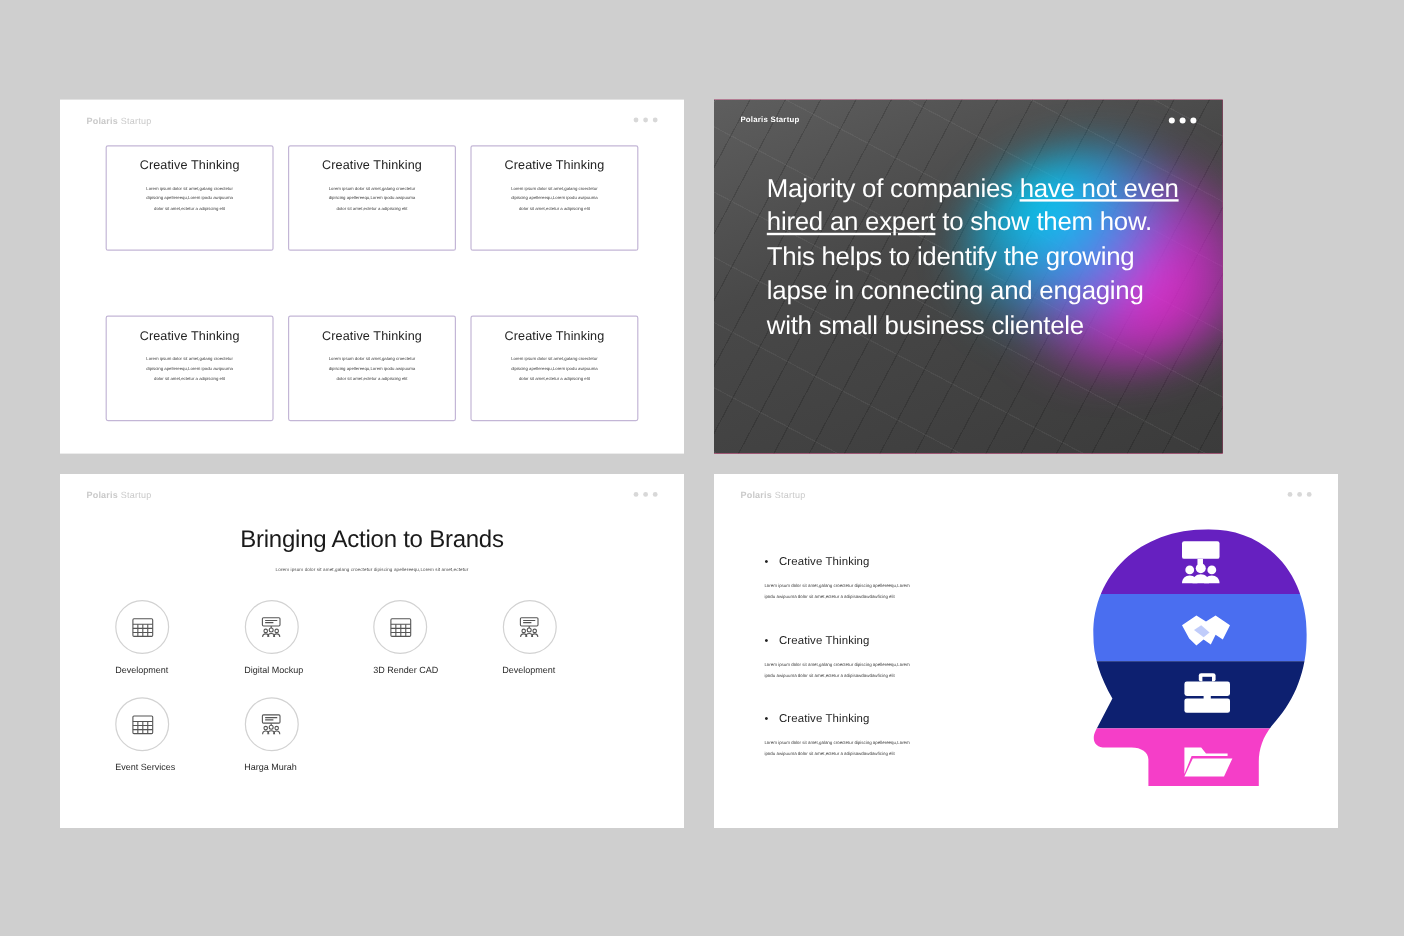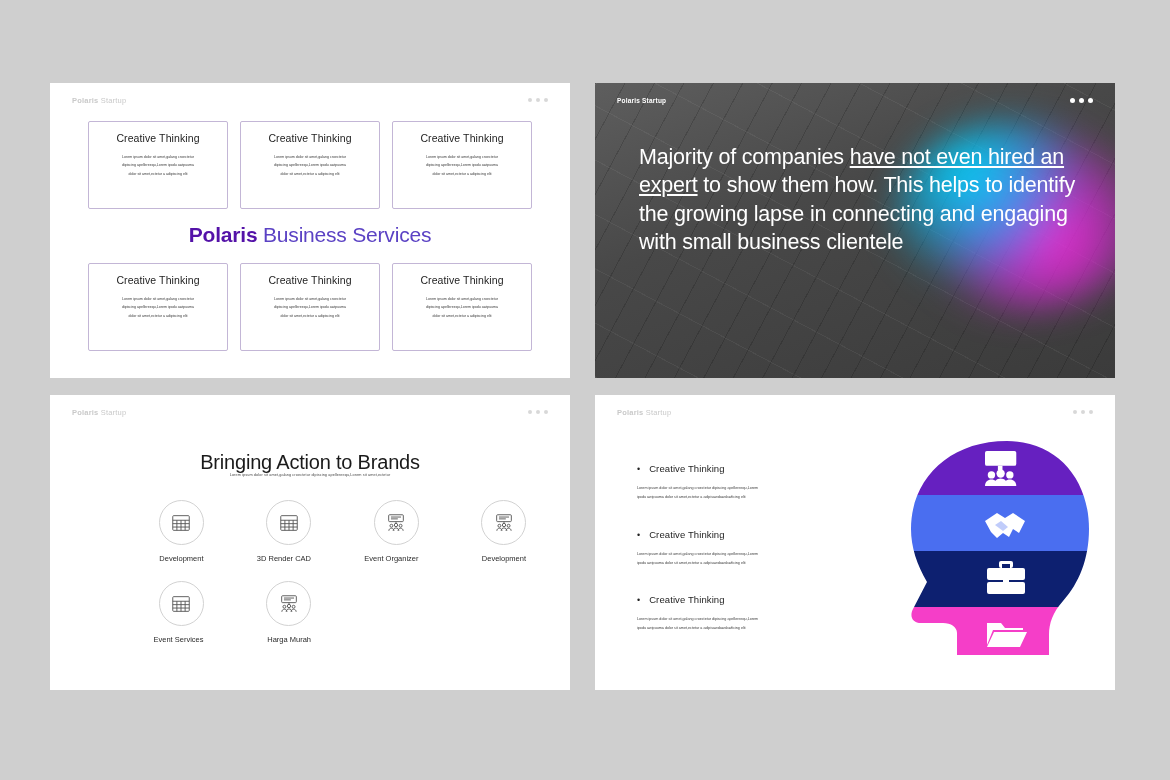--- a/index.html
+++ b/index.html
@@ -6,21 +6,21 @@
   html, body {
     width: 1170px; height: 780px;
     background: #cfcfcf;
     font-family: "Liberation Sans", sans-serif;
     overflow: hidden;
   }
   .stage { position: relative; width: 1170px; height: 780px; }
 
   .slide { position: absolute; background: #ffffff; overflow: hidden; }
   #slide1 { left: 50px;  top: 83px;  width: 520px; height: 295px; }
-  #slide2 { left: 595px; top: 83px;  width: 520px; height: 295px; background: #be185d; }
+  #slide2 { left: 595px; top: 83px;  width: 424px; height: 295px; background: #be185d; }
   #slide3 { left: 50px;  top: 395px; width: 520px; height: 295px; }
   #slide4 { left: 595px; top: 395px; width: 520px; height: 295px; }
 
   
   .slide-head {
     position: absolute; left: 0; top: 0; width: 100%;
     height: 34px; display: flex; align-items: center;
     justify-content: space-between; padding: 0 22px;
     z-index: 6;
   }
@@ -75,32 +75,32 @@
   }
   .s2-text {
     position: absolute; left: 44px; top: 60px; right: 26px;
     z-index: 4; color: #fff; font-size: 21.5px; line-height: 1.32;
     letter-spacing: -0.2px; font-weight: 400;
   }
   .s2-text u { text-decoration: underline; text-underline-offset: 2px; }
 
   
   .s3-title {
-    position: absolute; left: 0; right: 0; top: 56px;
+    position: absolute; left: 0; right: 0; top: 44px;
     text-align: center; font-size: 20px; color: #1a1a1a; letter-spacing: -0.2px;
   }
   .s3-sub {
     position: absolute; left: 0; right: 0; top: 78px;
     text-align: center; font-size: 3.8px; color: #4a4a4a; letter-spacing: .1px;
   }
   .icon-grid {
     position: absolute; left: 46px; top: 105px; width: 430px;
     display: grid; grid-template-columns: repeat(4, 1fr); row-gap: 18px;
   }
-  .icon-cell { display: flex; flex-direction: column; align-items: flex-end; }
+  .icon-cell { display: flex; flex-direction: column; align-items: flex-start; }
   .icon-circle {
     width: 45px; height: 45px; border-radius: 50%;
     border: 1px solid #d2d2d2; display: flex; align-items: center; justify-content: center;
   }
   .icon-circle svg { width: 22px; height: 22px; }
   .icon-label { margin-top: 9px; font-size: 7.5px; color: #2b2b2b; white-space: nowrap; }
 
   
   .bullets { position: absolute; left: 42px; top: 68px; width: 200px; }
   .bullet-block { margin-bottom: 26px; }
@@ -147,23 +147,20 @@
       <div class="card">
         <div class="card-title">Creative Thinking</div>
         <div class="card-body">
           <div>Lorem ipsum dolor sit amet,galang croectetur</div>
           <div>dipiscing apellereequ,Lorem ipodu awipuuma</div>
           <div>dolor sit amet,ectetur a adipiscing elit</div>
         </div>
       </div>
     </div>
 
-    <div class="headline-center">
-      <span class="hl-a">Polaris</span><span class="hl-b"> Business Services</span>
-    </div>
 
     <div class="card-row bottom">
       <div class="card">
         <div class="card-title">Creative Thinking</div>
         <div class="card-body">
           <div>Lorem ipsum dolor sit amet,galang croectetur</div>
           <div>dipiscing apellereequ,Lorem ipodu awipuuma</div>
           <div>dolor sit amet,ectetur a adipiscing elit</div>
         </div>
       </div>
@@ -219,51 +216,51 @@
               <rect x="3" y="4" width="18" height="16" rx="1"></rect>
               <line x1="3" y1="9" x2="21" y2="9"></line>
               <line x1="7.5" y1="9" x2="7.5" y2="20"></line>
               <line x1="12" y1="9" x2="12" y2="20"></line>
               <line x1="16.5" y1="9" x2="16.5" y2="20"></line>
               <line x1="3" y1="12.7" x2="21" y2="12.7"></line>
               <line x1="3" y1="16.4" x2="21" y2="16.4"></line>
             </svg>
         </div>
         <div class="icon-label">Development</div>
-      </div>
-      <div class="icon-cell">
-        <div class="icon-circle">
-          <svg viewBox="0 0 24 24" fill="none" stroke="#555" stroke-width="1">
-              <rect x="3" y="4" width="18" height="16" rx="1"></rect>
-              <line x1="3" y1="9" x2="21" y2="9"></line>
-              <line x1="7.5" y1="9" x2="7.5" y2="20"></line>
-              <line x1="12" y1="9" x2="12" y2="20"></line>
-              <line x1="16.5" y1="9" x2="16.5" y2="20"></line>
-              <line x1="3" y1="12.7" x2="21" y2="12.7"></line>
-              <line x1="3" y1="16.4" x2="21" y2="16.4"></line>
-            </svg>
-        </div>
-        <div class="icon-label">3D Render CAD</div>
       </div>
       <div class="icon-cell">
         <div class="icon-circle">
           <svg viewBox="0 0 24 24" fill="none" stroke="#555" stroke-width="1">
               <rect x="4" y="3" width="16" height="7.5" rx="1"></rect>
               <line x1="6.5" y1="5.5" x2="17.5" y2="5.5"></line>
               <line x1="6.5" y1="7.5" x2="14" y2="7.5"></line>
               <line x1="12" y1="10.5" x2="12" y2="12.5"></line>
               <circle cx="7" cy="15" r="1.6"></circle>
               <circle cx="12" cy="14.2" r="1.8"></circle>
               <circle cx="17" cy="15" r="1.6"></circle>
               <path d="M4.2 20.5c0-1.7 1.3-2.8 2.8-2.8s2.8 1.1 2.8 2.8"></path>
               <path d="M8.9 20.5c0-1.9 1.4-3.1 3.1-3.1s3.1 1.2 3.1 3.1"></path>
               <path d="M14.2 20.5c0-1.7 1.3-2.8 2.8-2.8s2.8 1.1 2.8 2.8"></path>
             </svg>
         </div>
-        <div class="icon-label">Event Organizer</div>
+        <div class="icon-label">Digital Mockup</div>
+      </div>
+      <div class="icon-cell">
+        <div class="icon-circle">
+          <svg viewBox="0 0 24 24" fill="none" stroke="#555" stroke-width="1">
+              <rect x="3" y="4" width="18" height="16" rx="1"></rect>
+              <line x1="3" y1="9" x2="21" y2="9"></line>
+              <line x1="7.5" y1="9" x2="7.5" y2="20"></line>
+              <line x1="12" y1="9" x2="12" y2="20"></line>
+              <line x1="16.5" y1="9" x2="16.5" y2="20"></line>
+              <line x1="3" y1="12.7" x2="21" y2="12.7"></line>
+              <line x1="3" y1="16.4" x2="21" y2="16.4"></line>
+            </svg>
+        </div>
+        <div class="icon-label">3D Render CAD</div>
       </div>
       <div class="icon-cell">
         <div class="icon-circle">
           <svg viewBox="0 0 24 24" fill="none" stroke="#555" stroke-width="1">
               <rect x="4" y="3" width="16" height="7.5" rx="1"></rect>
               <line x1="6.5" y1="5.5" x2="17.5" y2="5.5"></line>
               <line x1="6.5" y1="7.5" x2="14" y2="7.5"></line>
               <line x1="12" y1="10.5" x2="12" y2="12.5"></line>
               <circle cx="7" cy="15" r="1.6"></circle>
               <circle cx="12" cy="14.2" r="1.8"></circle>

